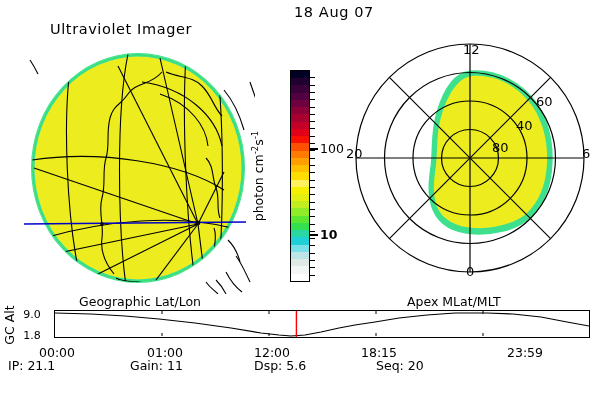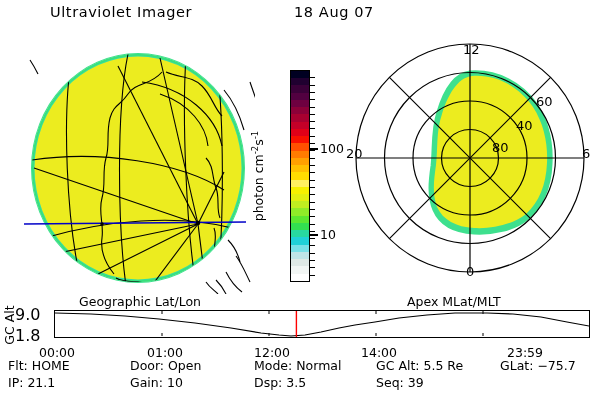--- a/index.html
+++ b/index.html
@@ -6,21 +6,21 @@
   body{width:600px;height:400px;overflow:hidden;
        font-family:"DejaVu Sans",sans-serif;color:#000;}
   #root{position:relative;width:600px;height:400px;background:#fff;}
 
   .abs{position:absolute;}
 
   
   #header{position:absolute;left:0;top:4px;width:600px;height:22px;}
   #header span{position:absolute;top:0;font-size:14.5px;letter-spacing:.6px;
                white-space:nowrap;}
-  #title-text{left:50px;}
+  #title-text{left:50px;margin-top:17px;}
   #date-text{left:294px;}
   #time-text{left:430px;}
 
   
   #globe-panel{left:10px;top:42px;width:245px;height:252px;}
   #globe-disk{position:absolute;left:22px;top:12px;width:212px;height:228px;
      border-radius:50%;background:#ecec1f;
      box-shadow:0 0 0 1.5px #39e07a inset, 0 0 0 2.5px #35dfa0 inset;}
   #globe-disk:after{content:"";position:absolute;left:-1px;top:-1px;right:-1px;bottom:-1px;
      border-radius:50%;border:1.5px solid #3ee08e;}
@@ -44,22 +44,22 @@
   #polar-panel{left:346px;top:42px;width:250px;height:252px;}
   #polar-panel svg{position:absolute;left:0;top:0;}
   .pol-label{position:absolute;font-size:13px;white-space:nowrap;}
 
   
   #orbit{left:54px;top:310px;width:536px;height:28px;
          border:1.2px solid #000;box-sizing:border-box;background:#fff;}
   #orbit svg{position:absolute;left:0;top:0;}
   #orbit-left-label{position:absolute;left:-46px;top:14px;font-size:12.5px;
        white-space:nowrap;transform:translate(-50%,-50%) rotate(-90deg);}
-  .yt{position:absolute;font-size:16px;white-space:nowrap;
-      transform:translateY(-50%);text-align:left;width:34px;}
+  .yt{position:absolute;font-size:11px;white-space:nowrap;
+      transform:translateY(-50%);text-align:center;width:34px;}
   #strip-cap-left{position:absolute;left:24px;top:-17px;font-size:12.5px;white-space:nowrap;}
   #strip-cap-right{position:absolute;left:352px;top:-17px;font-size:12.5px;white-space:nowrap;}
   #xticks{position:absolute;left:0;top:30px;width:536px;height:16px;}
   #xticks span{position:absolute;top:4px;font-size:12.5px;white-space:nowrap;}
 
   
   #status{position:absolute;left:8px;top:358px;width:592px;}
   .srow{position:relative;height:17px;}
   .srow span{position:absolute;top:0;font-size:12.5px;white-space:nowrap;}
   .c0{left:0;} .c1{left:122px;} .c2{left:246px;} .c3{left:368px;} .c4{left:492px;}
@@ -190,21 +190,21 @@
         <div class="cbtick" style="top: 175.448px;"></div>
         <div class="cbtick" style="top: 182.759px;"></div>
         <div class="cbtick" style="top: 190.069px;"></div>
         <div class="cbtick" style="top: 197.379px;"></div>
         <div class="cbtick" style="top: 204.69px;"></div>
         <div class="cbtick major" style="top: 78.44px;"></div>
         <div class="cbtick major" style="top: 164.3px;"></div>
       </div>
     <div id="cbar-axis-label">photon cm<sup>-2</sup>s<sup>-1</sup></div>
   <div class="cblabel" style="top: 78.44px;">100</div>
-      <div class="cblabel" style="top: 164.3px;">10</div>
+      <div class="cblabel" style="top: 164.3px; font-weight: bold;">10</div>
     </div>
 
   <div class="abs" id="polar-panel">
     <svg width="250" height="252">
 
       <g>
         <path d="M124,30 C152,28 176,42 190,62 C202,80 206,102 205,122
                  C204,146 196,164 182,176 C168,188 146,192 128,191
                  C108,190 94,182 88,168 C82,154 84,138 86,124
                  C88,106 86,88 92,70 C98,50 108,32 124,30 Z" fill="#3ee08e" stroke="#3ee08e" stroke-width="3"></path>
@@ -255,34 +255,27 @@
           <path d="M214,0 L214,3"></path>
         <path d="M321,0 L321,3"></path>
           <path d="M428,0 L428,3"></path>
       </g>
       <path id="time-marker" d="M241.4,0 L241.4,26" stroke="#ff0000" stroke-width="1.4"></path>
     </svg>
     <div id="xticks">
       <span style="left:-16px">00:00</span>
       <span style="left:92px">01:00</span>
       <span style="left:199px">12:00</span>
-      <span style="left:306px">14:00</span>
+      <span style="left:306px">18:15</span>
       <span style="left:452px">23:59</span>
     </div>
   </div>
 
   <div id="status">
     <div class="srow">
-      <span class="c0">Flt: HOME</span>
-      <span class="c1">Door: Open</span>
-      <span class="c2">Mode: Normal</span>
-      <span class="c3">GC Alt: 5.5 Re</span>
-      <span class="c4">GLat: −75.7</span>
+      <span class="c0">IP: 21.1</span>
+      <span class="c1">Gain: 11</span>
+      <span class="c2">Dsp:   5.6</span>
+      <span class="c3">Seq: 20</span>
     </div>
-    <div class="srow">
-      <span class="c0">IP: 21.1</span>
-      <span class="c1">Gain: 10</span>
-      <span class="c2">Dsp:   3.5</span>
-      <span class="c3">Seq: 39</span>
-    </div>
   </div>
 
 </div>
 
 </body></html>

